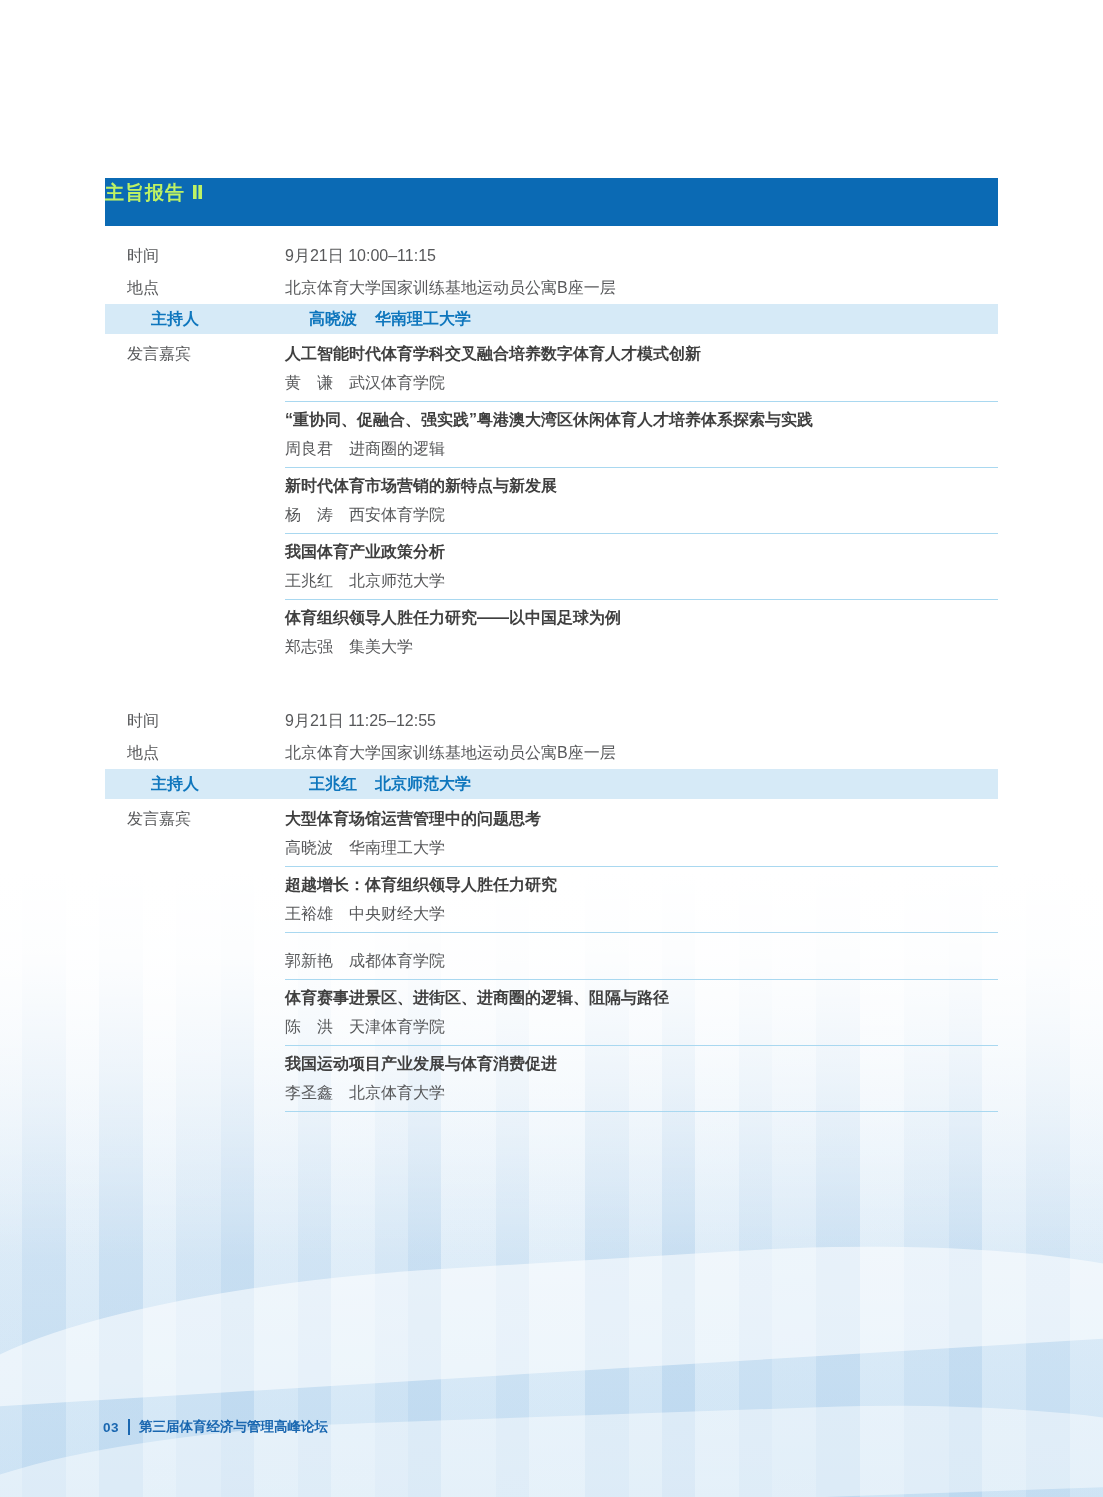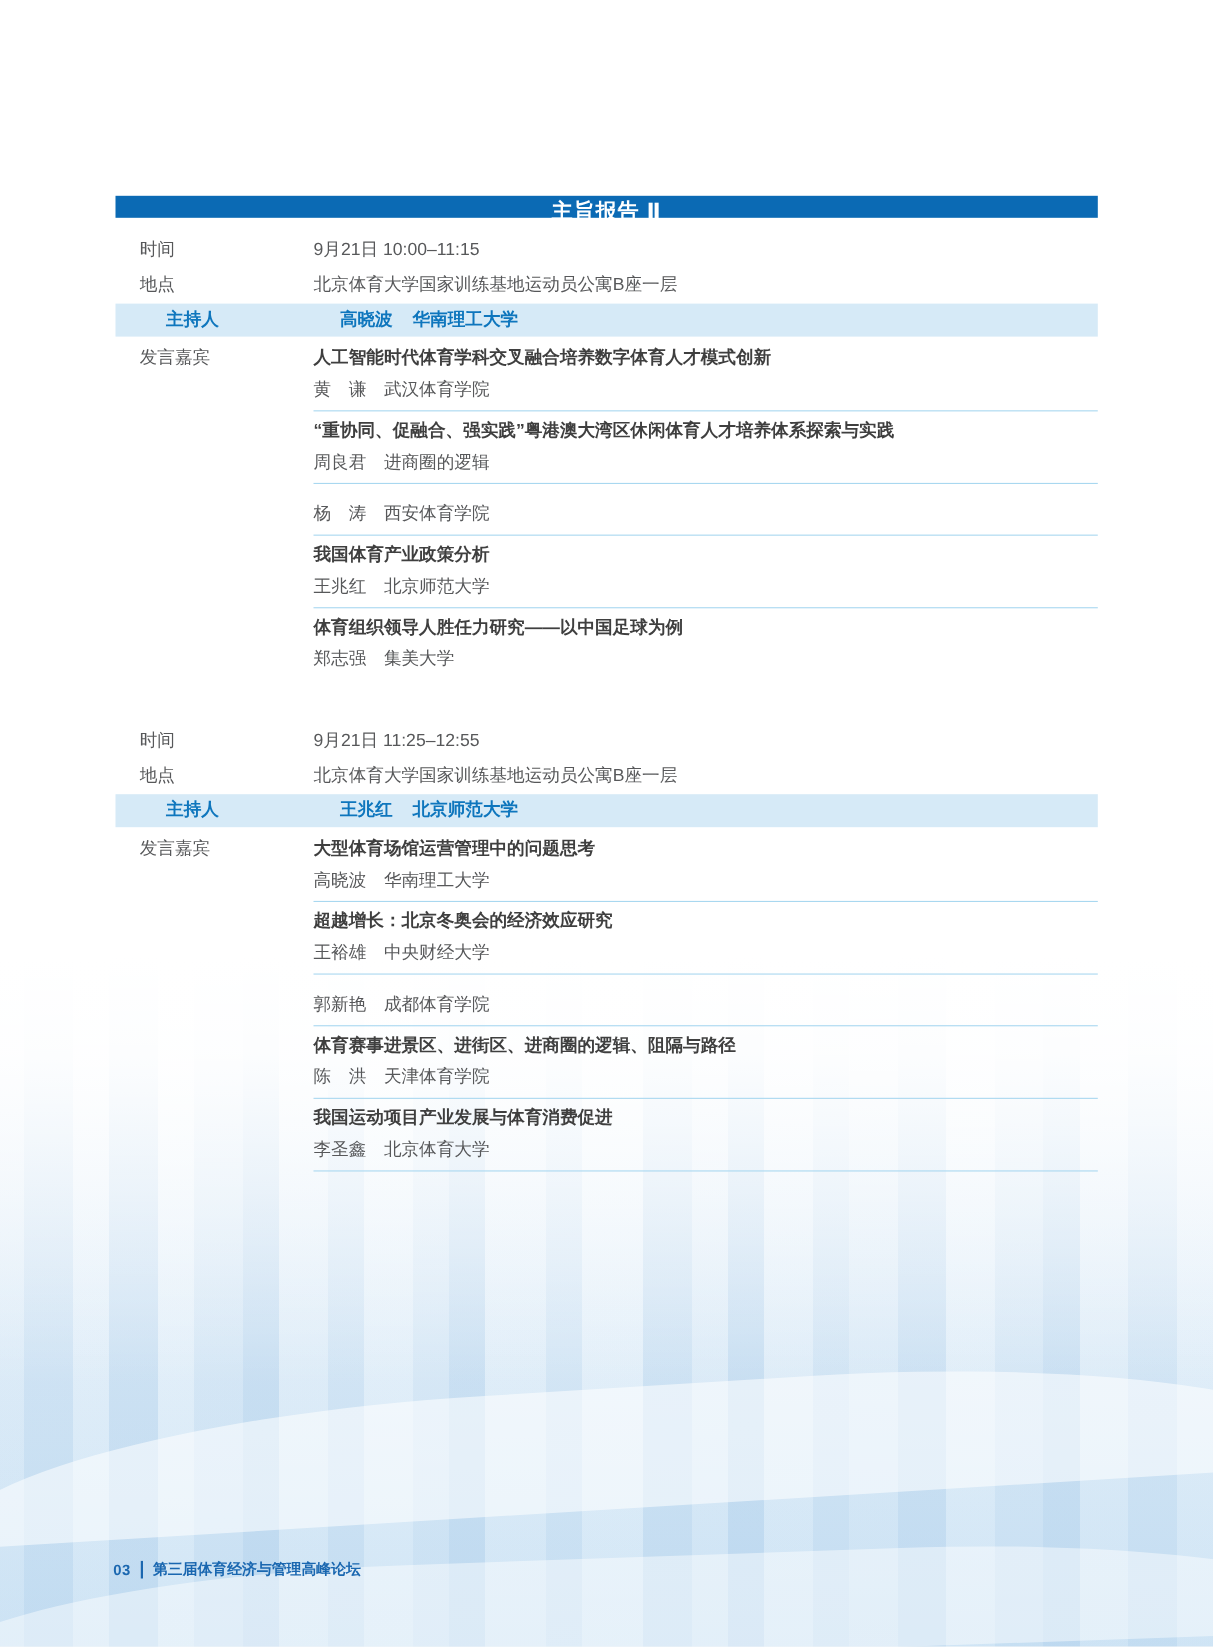--- a/index.html
+++ b/index.html
@@ -54,24 +54,24 @@
     transform:rotate(-2deg);
     border-radius:100% 100% 0 0 / 300% 300% 0 0;
   }
   .bg-fade{
     position:absolute;inset:0;
     background:linear-gradient(180deg,#ffffff 0%,rgba(255,255,255,0.92) 14%,rgba(255,255,255,0.55) 34%,rgba(255,255,255,0) 62%);
   }
   
   .content{position:absolute;left:105px;top:178px;width:893px;}
   .header-bar{
-    height:20px;line-height:30px;
+    height:48px;line-height:30px;
     background:var(--header-bg);
-    color:#ffffff;font-size:19px;font-weight:bold;
-    text-align:center;letter-spacing:1px;
+    color:#bef264;font-size:19px;font-weight:bold;
+    letter-spacing:1px;
   }
   .session{margin-top:0;}
   .session + .session{margin-top:40px;}
   .session-meta{margin-top:14px;}
   .session:first-of-type .session-meta{margin-top:14px;}
   .row{display:flex;height:32px;line-height:32px;font-size:16px;}
   .row .label{width:180px;box-sizing:border-box;padding-left:22px;flex:0 0 180px;color:var(--body-text);}
   .row .value{flex:1;color:var(--body-text);}
   .row.host{height:30px;line-height:30px;background:var(--host-row-bg);font-weight:bold;padding-left:24px;}
   .row.host .label,.row.host .value{color:var(--host-text);}
@@ -137,20 +137,21 @@
   </div>
 
   <div class="talk">
     <div class="talk-title">“重协同、促融合、强实践”粤港澳大湾区休闲体育人才培养体系探索与实践</div>
     <div class="talk-speaker">
       <span>周良君</span><span class="talk-org">进商圈的逻辑</span>
     </div>
   </div>
 
   <div class="talk">
+    <div class="talk-title">新时代体育市场营销的新特点与新发展</div>
     <div class="talk-speaker">
       <span>杨　涛</span><span class="talk-org">西安体育学院</span>
     </div>
   </div>
 
   <div class="talk">
     <div class="talk-title">我国体育产业政策分析</div>
     <div class="talk-speaker">
       <span>王兆红</span><span class="talk-org">北京师范大学</span>
     </div>
@@ -187,21 +188,21 @@
       <div class="label">发言嘉宾</div>
       <div class="talks">
   <div class="talk">
     <div class="talk-title">大型体育场馆运营管理中的问题思考</div>
     <div class="talk-speaker">
       <span>高晓波</span><span class="talk-org">华南理工大学</span>
     </div>
   </div>
 
   <div class="talk">
-    <div class="talk-title">超越增长：北京冬奥会的经济效应研究</div>
+    <div class="talk-title">超越增长：体育组织领导人胜任力研究</div>
     <div class="talk-speaker">
       <span>王裕雄</span><span class="talk-org">中央财经大学</span>
     </div>
   </div>
 
 
   <div class="talk">
     <div class="talk-speaker">
       <span>郭新艳</span><span class="talk-org">成都体育学院</span>
     </div>

